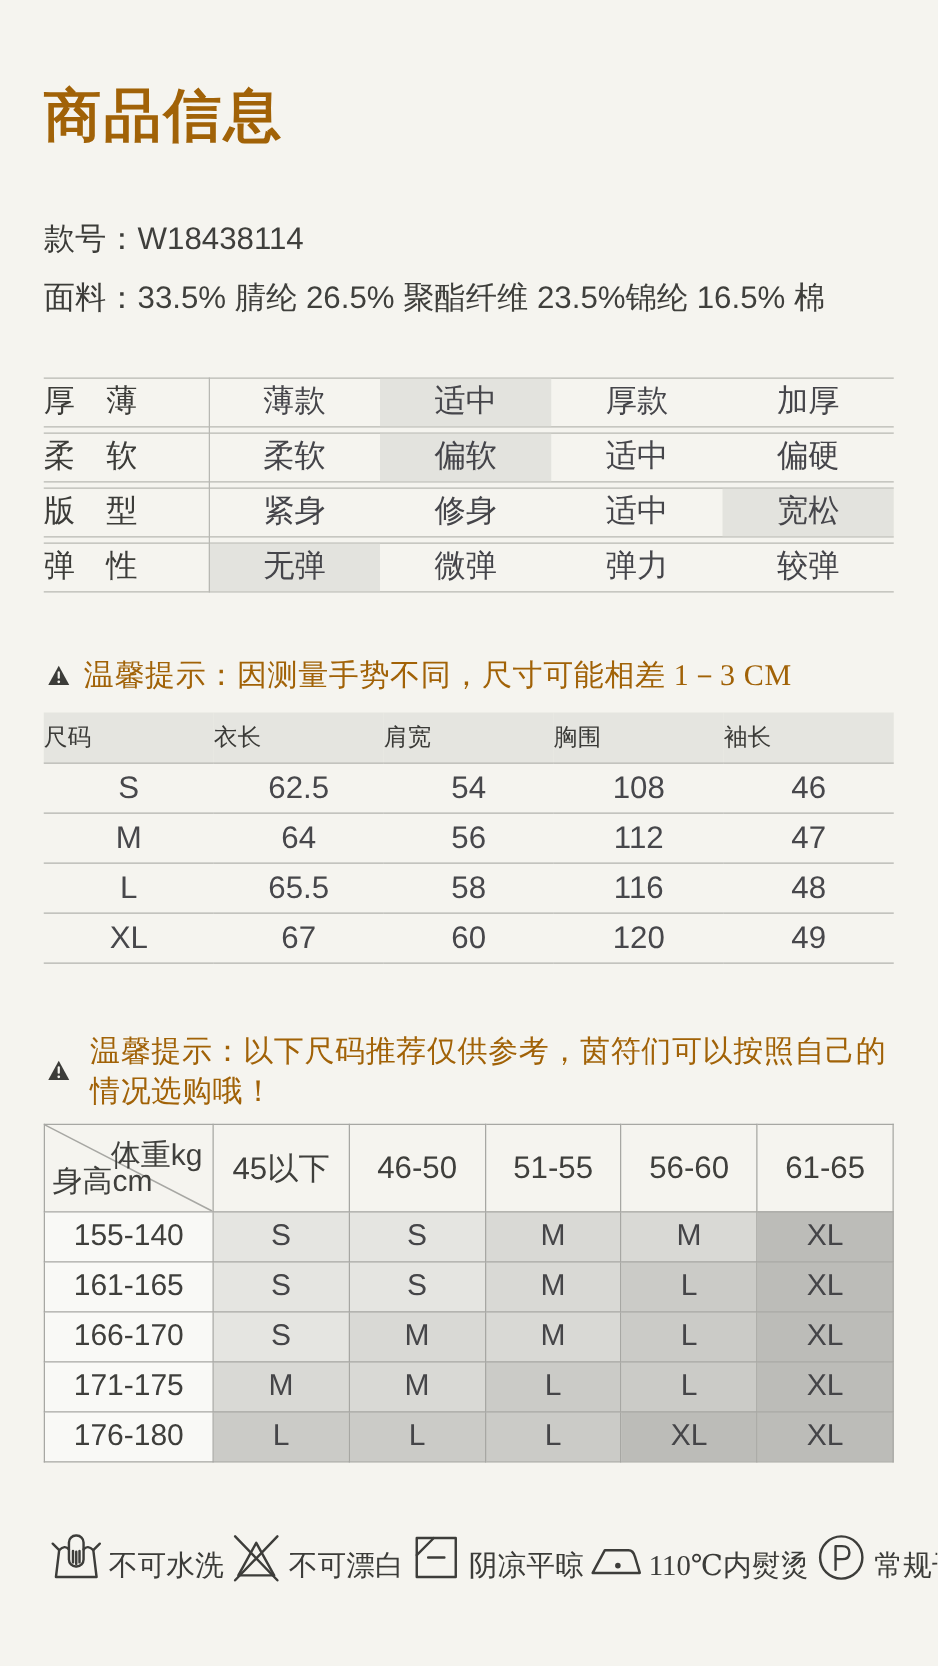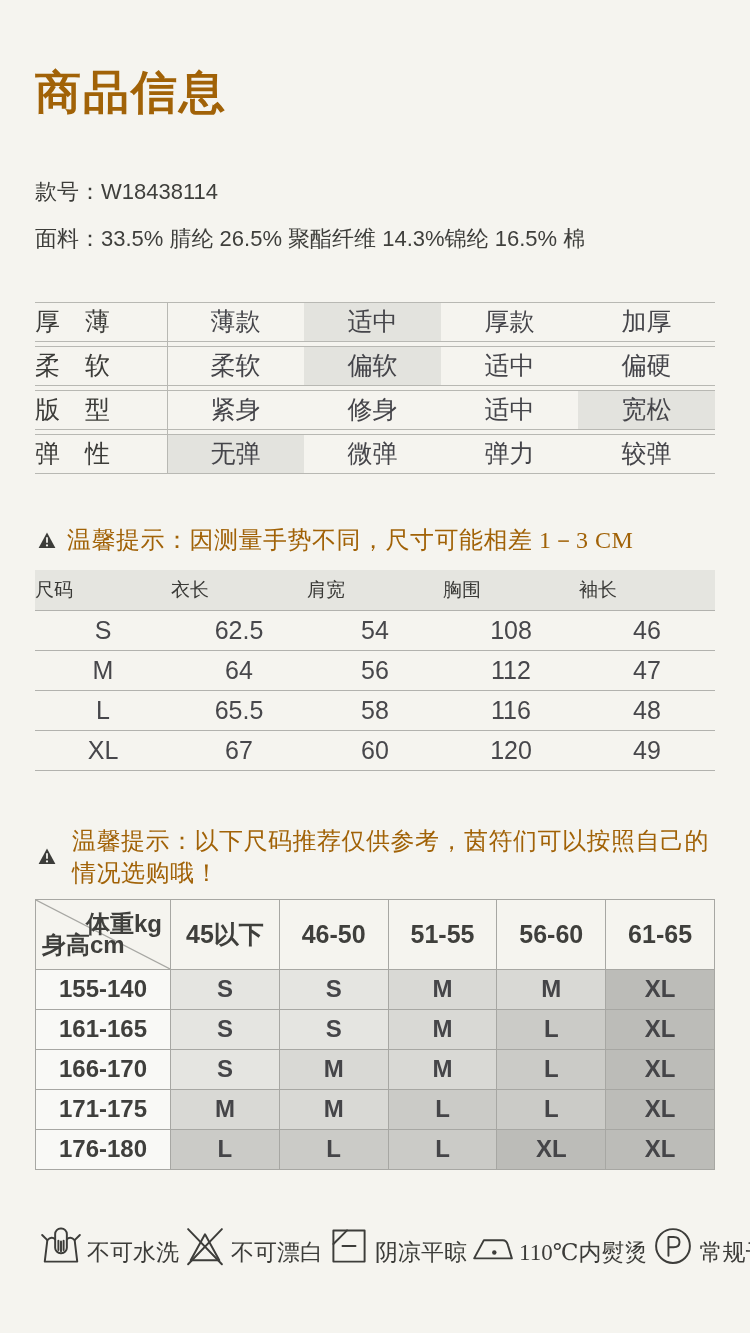--- a/index.html
+++ b/index.html
@@ -10,21 +10,21 @@
     color:#3c3c39;
   }
   .page { width:750px; height:1333px; background:#f5f4ef; overflow:hidden; }
 
   .page-title {
     margin:62px 35px 0;
     font-size:46px; font-weight:600; letter-spacing:2px; color:#a16207;
     font-family:Liberation Sans, sans-serif;
   }
 
-  .info { margin:44px 35px 0; font-size:22px; line-height:47px; color:#3c3c39; }
+  .info { margin:44px 35px 0; font-size:25px; line-height:47px; color:#3c3c39; }
   .info .val { font-family:"Liberation Sans","DejaVu Sans",sans-serif; color:#3f3f3c; }
 
   
   .attr-table { position:relative; margin:40px 35px 0; width:680px; }
   .attr-vline { position:absolute; left:132px; top:0; bottom:0; width:1px; background:#b8b8b3; }
   .attr-row {
     display:flex; height:40px;
     border-top:1px solid #b8b8b3; border-bottom:1px solid #b8b8b3;
     margin-bottom:4px; font-size:25px; color:#45454a;
   }
@@ -52,21 +52,21 @@
     height:40px; text-align:center; font-size:25px; color:#47474b;
     font-family:"Liberation Sans","DejaVu Sans",sans-serif;
     border-bottom:1px solid #b2b2ae;
   }
 
   
   .rec-table {
     width:680px; margin:10px 35px 0;
     font-family:"Liberation Sans","DejaVu Sans",sans-serif;
   }
-  .rec-table th, .rec-table td { border:1px solid #a7a7a3; text-align:center; font-weight:bold; }
+  .rec-table th, .rec-table td { border:1px solid #a7a7a3; text-align:center; font-weight:normal; }
   .rec-table thead th { height:70px; font-size:25px; color:#3f3f3c; }
   .rec-table tbody th { height:40px; font-size:24px; color:#3f3f3c; background:#f9f9f6; }
   .rec-table tbody td { height:40px; font-size:24px; color:#454548; }
   .corner-cell { position:relative; width:135px; padding:0; }
   .corner-cell svg.diag { position:absolute; left:0; top:0; width:100%; height:100%; }
   .corner-top { position:absolute; right:8px; top:8px; font-size:24px; }
   .corner-bottom { position:absolute; left:6px; bottom:8px; font-size:24px; }
   .sz-S  { background:#e5e5e1; }
   .sz-M  { background:#d9d9d5; }
   .sz-L  { background:#cbcbc7; }
@@ -83,21 +83,21 @@
 
 <div class="page">
 
   <h1 class="page-title">商品信息</h1>
 
   <div class="info">
     <div class="info-line">
       <span>款号：</span><span class="val">W18438114</span>
     </div>
     <div class="info-line">
-      <span>面料：</span><span class="val">33.5% 腈纶  26.5% 聚酯纤维  14.3%锦纶 16.5% 棉</span>
+      <span>面料：</span><span class="val">33.5% 腈纶  26.5% 聚酯纤维  23.5%锦纶 16.5% 棉</span>
     </div>
   </div>
 
   <div class="attr-table" id="attrTable">
     <div class="attr-vline"></div>
   <div class="attr-row">
         <div class="attr-label">厚　薄</div>
         <div class="attr-opt">薄款</div>
         <div class="attr-opt selected">适中</div>
         <div class="attr-opt">厚款</div>

